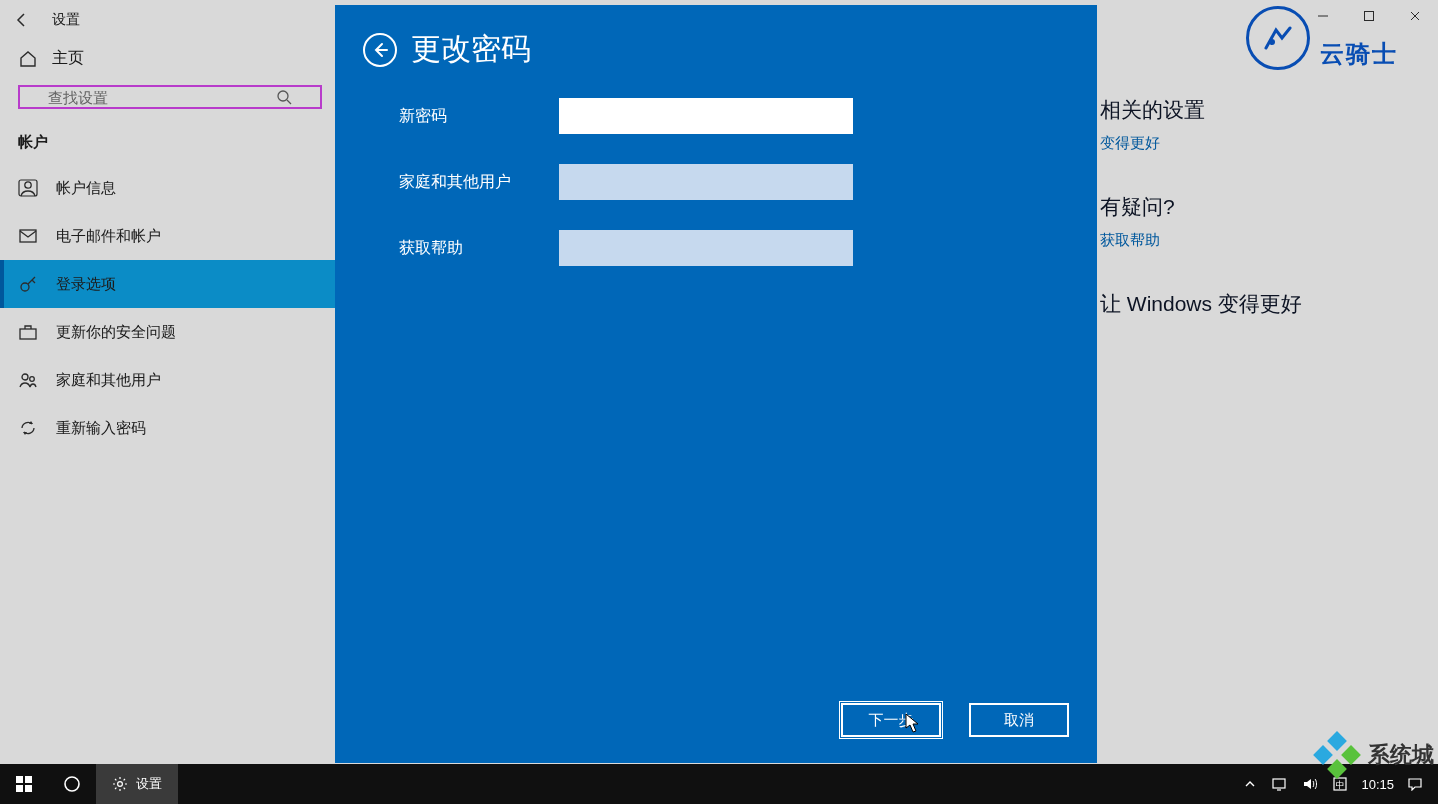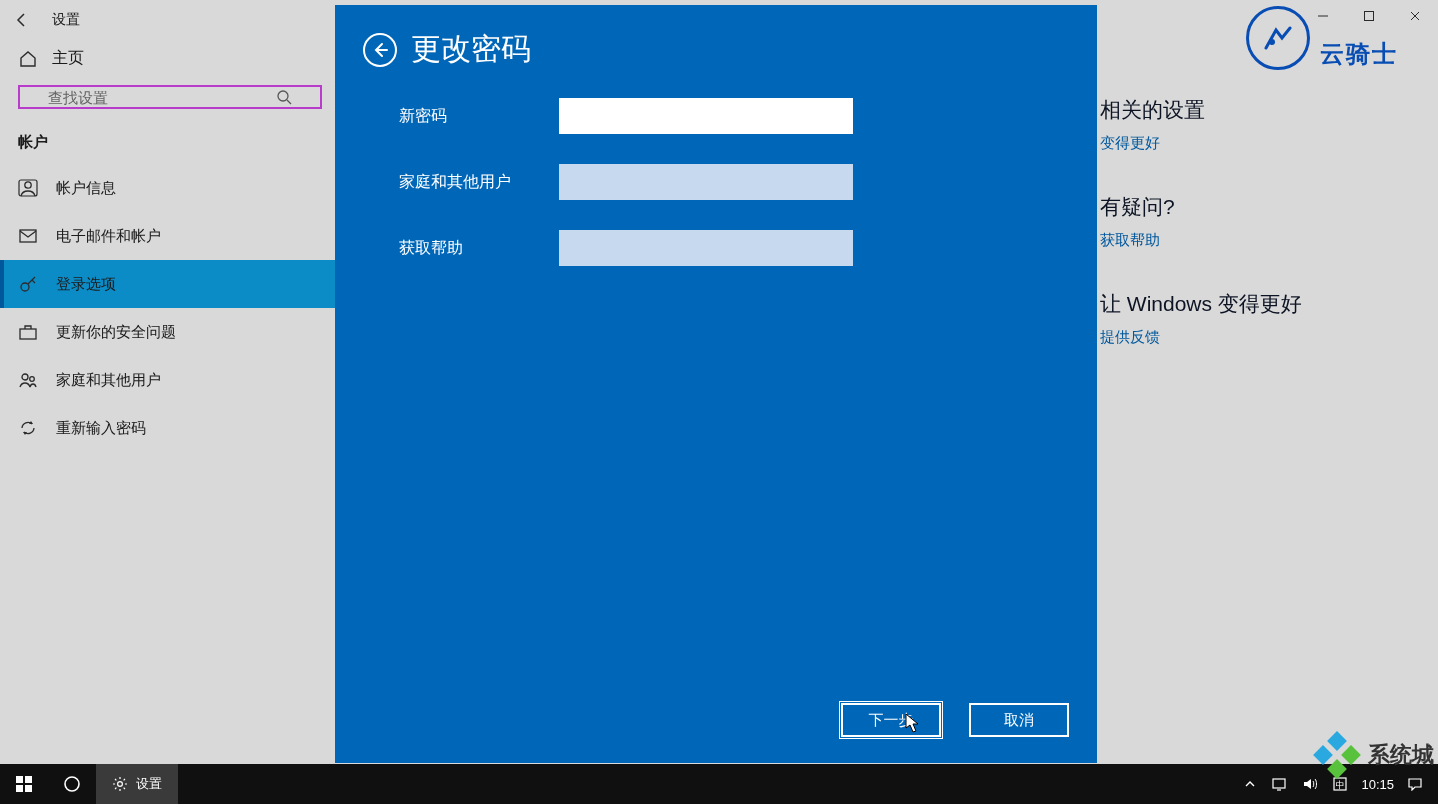--- a/index.html
+++ b/index.html
@@ -205,21 +205,20 @@
     <div class="right-block">
       <div class="right-heading">相关的设置</div>
       <div class="right-link">变得更好</div>
     </div>
     <div class="right-block">
       <div class="right-heading">有疑问?</div>
       <div class="right-link">获取帮助</div>
     </div>
     <div class="right-block">
       <div class="right-heading">让 Windows 变得更好</div>
-      <div class="right-link">提供反馈</div>
     </div>
   </div>
 
   <div class="truncated-link">更新你的安全问题</div>
 </div>
 
 <div class="dim-overlay"></div>
 
 <div class="modal">
   <div class="modal-header">

